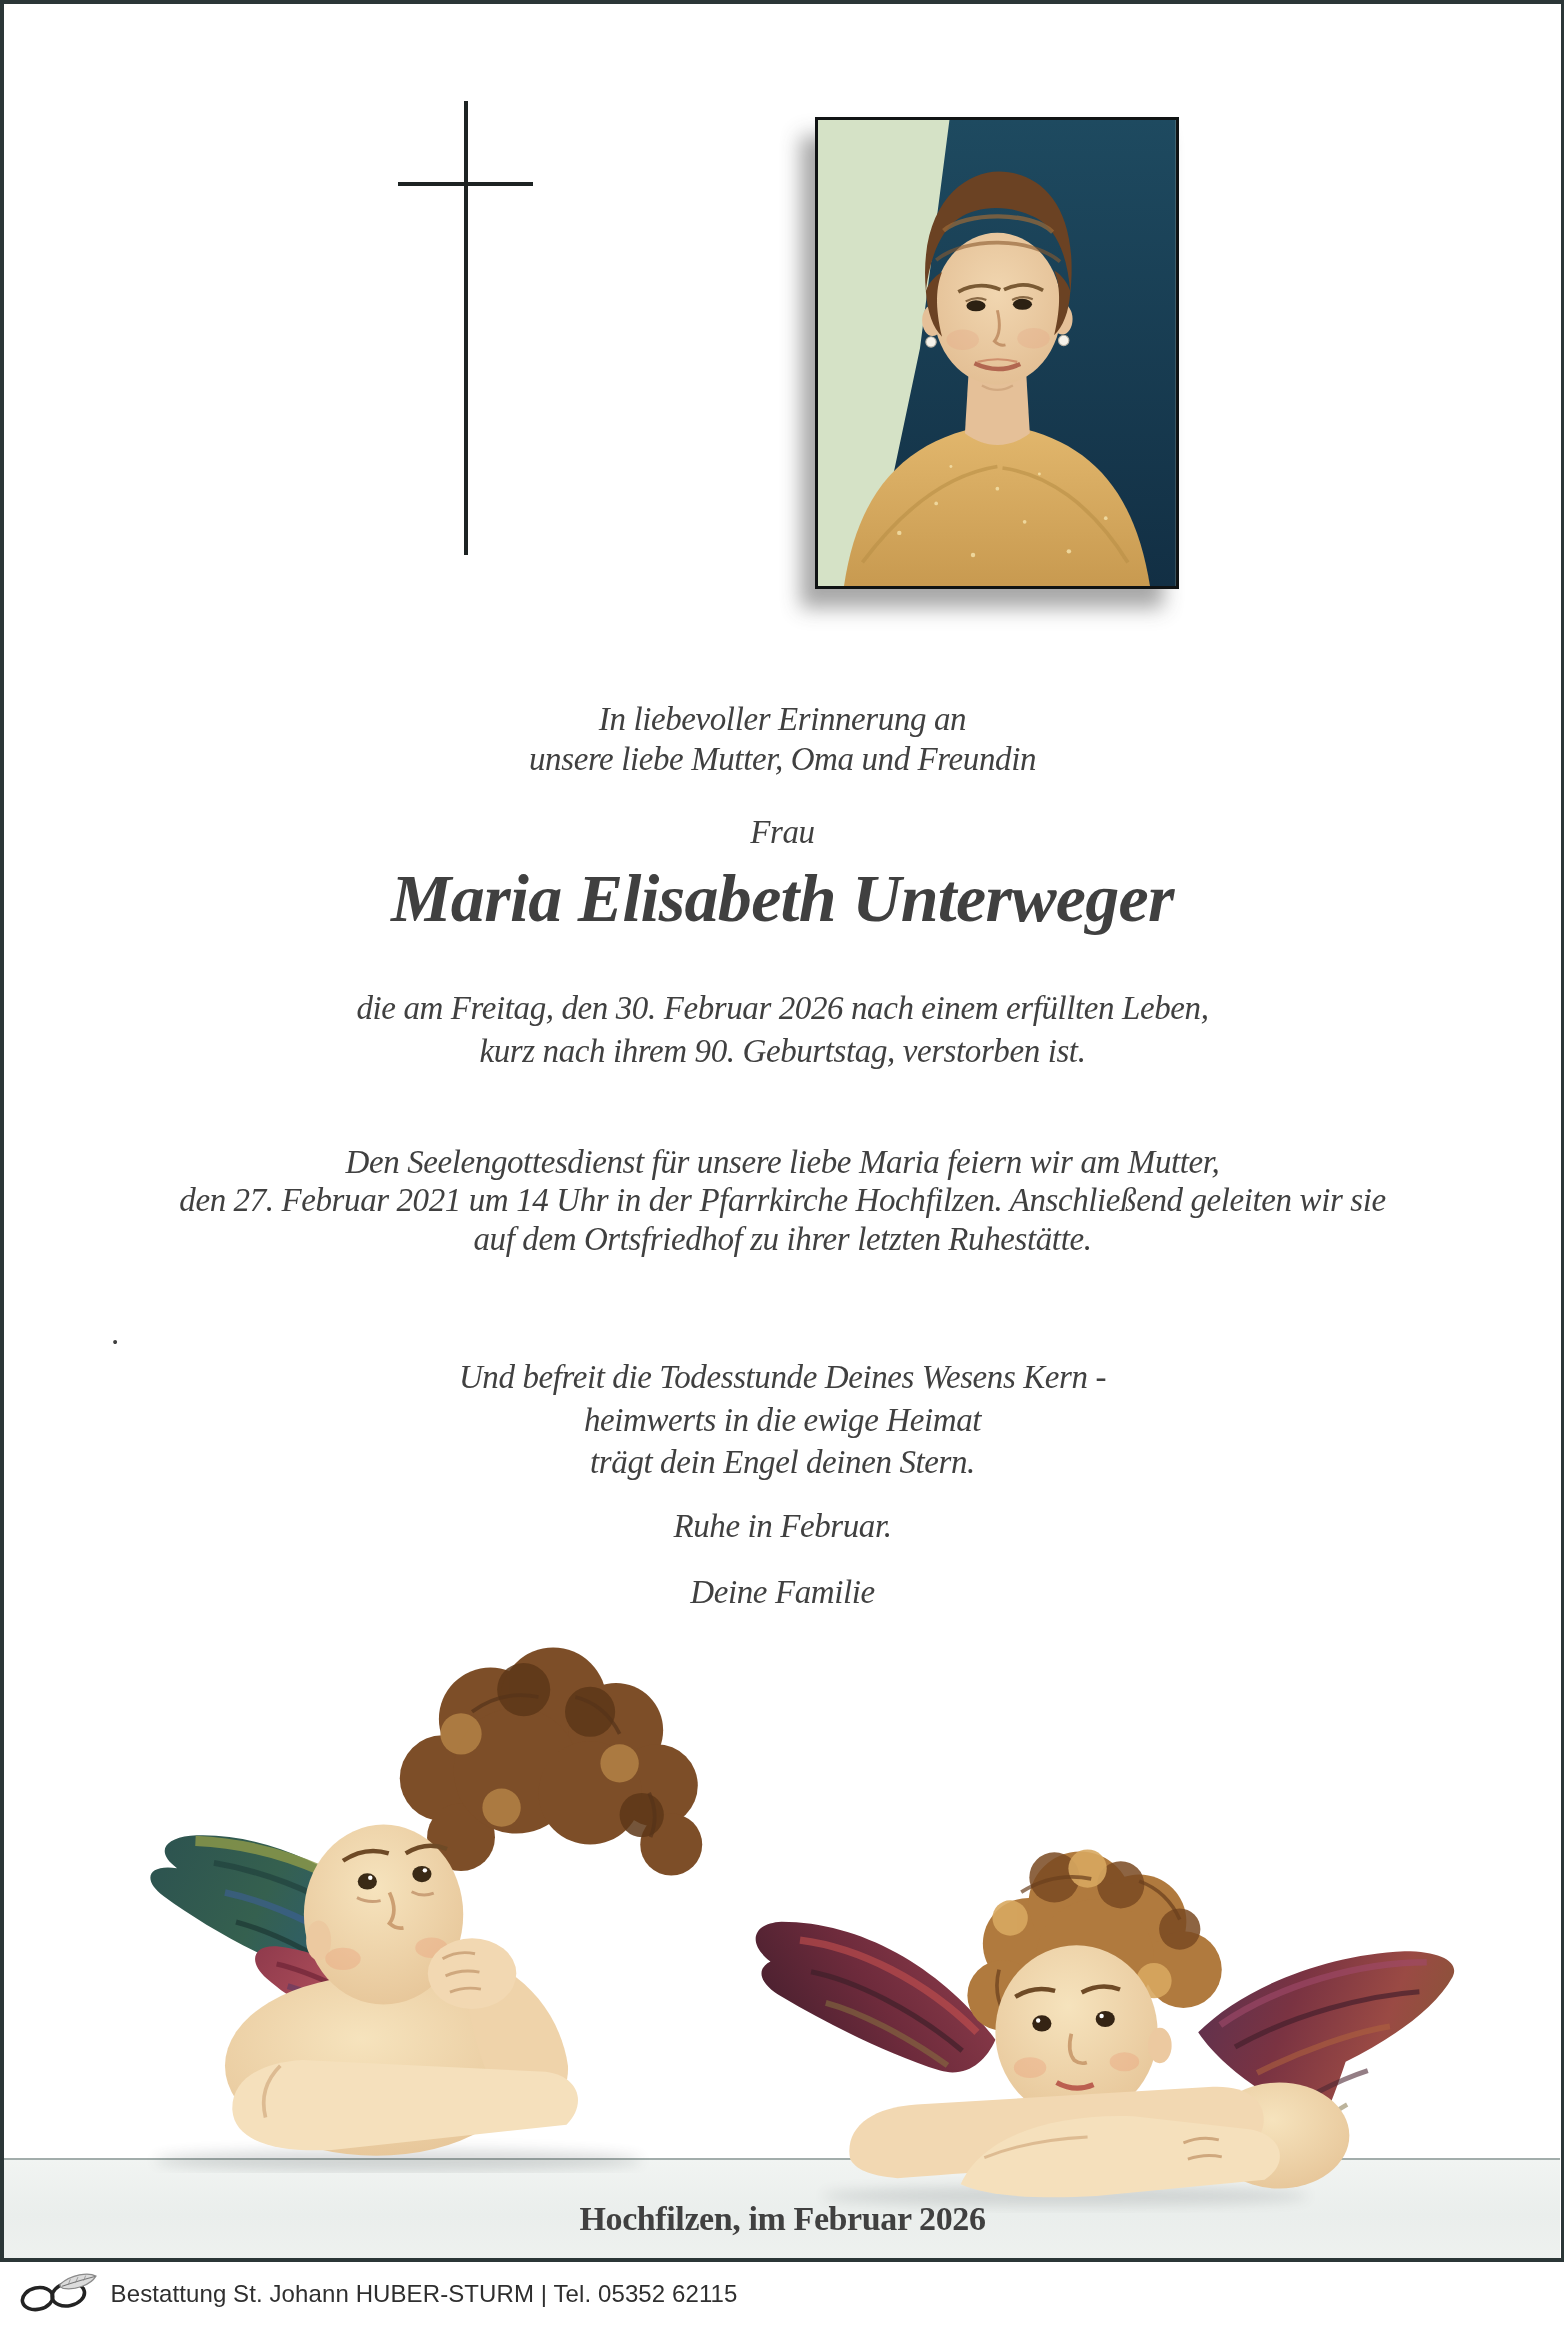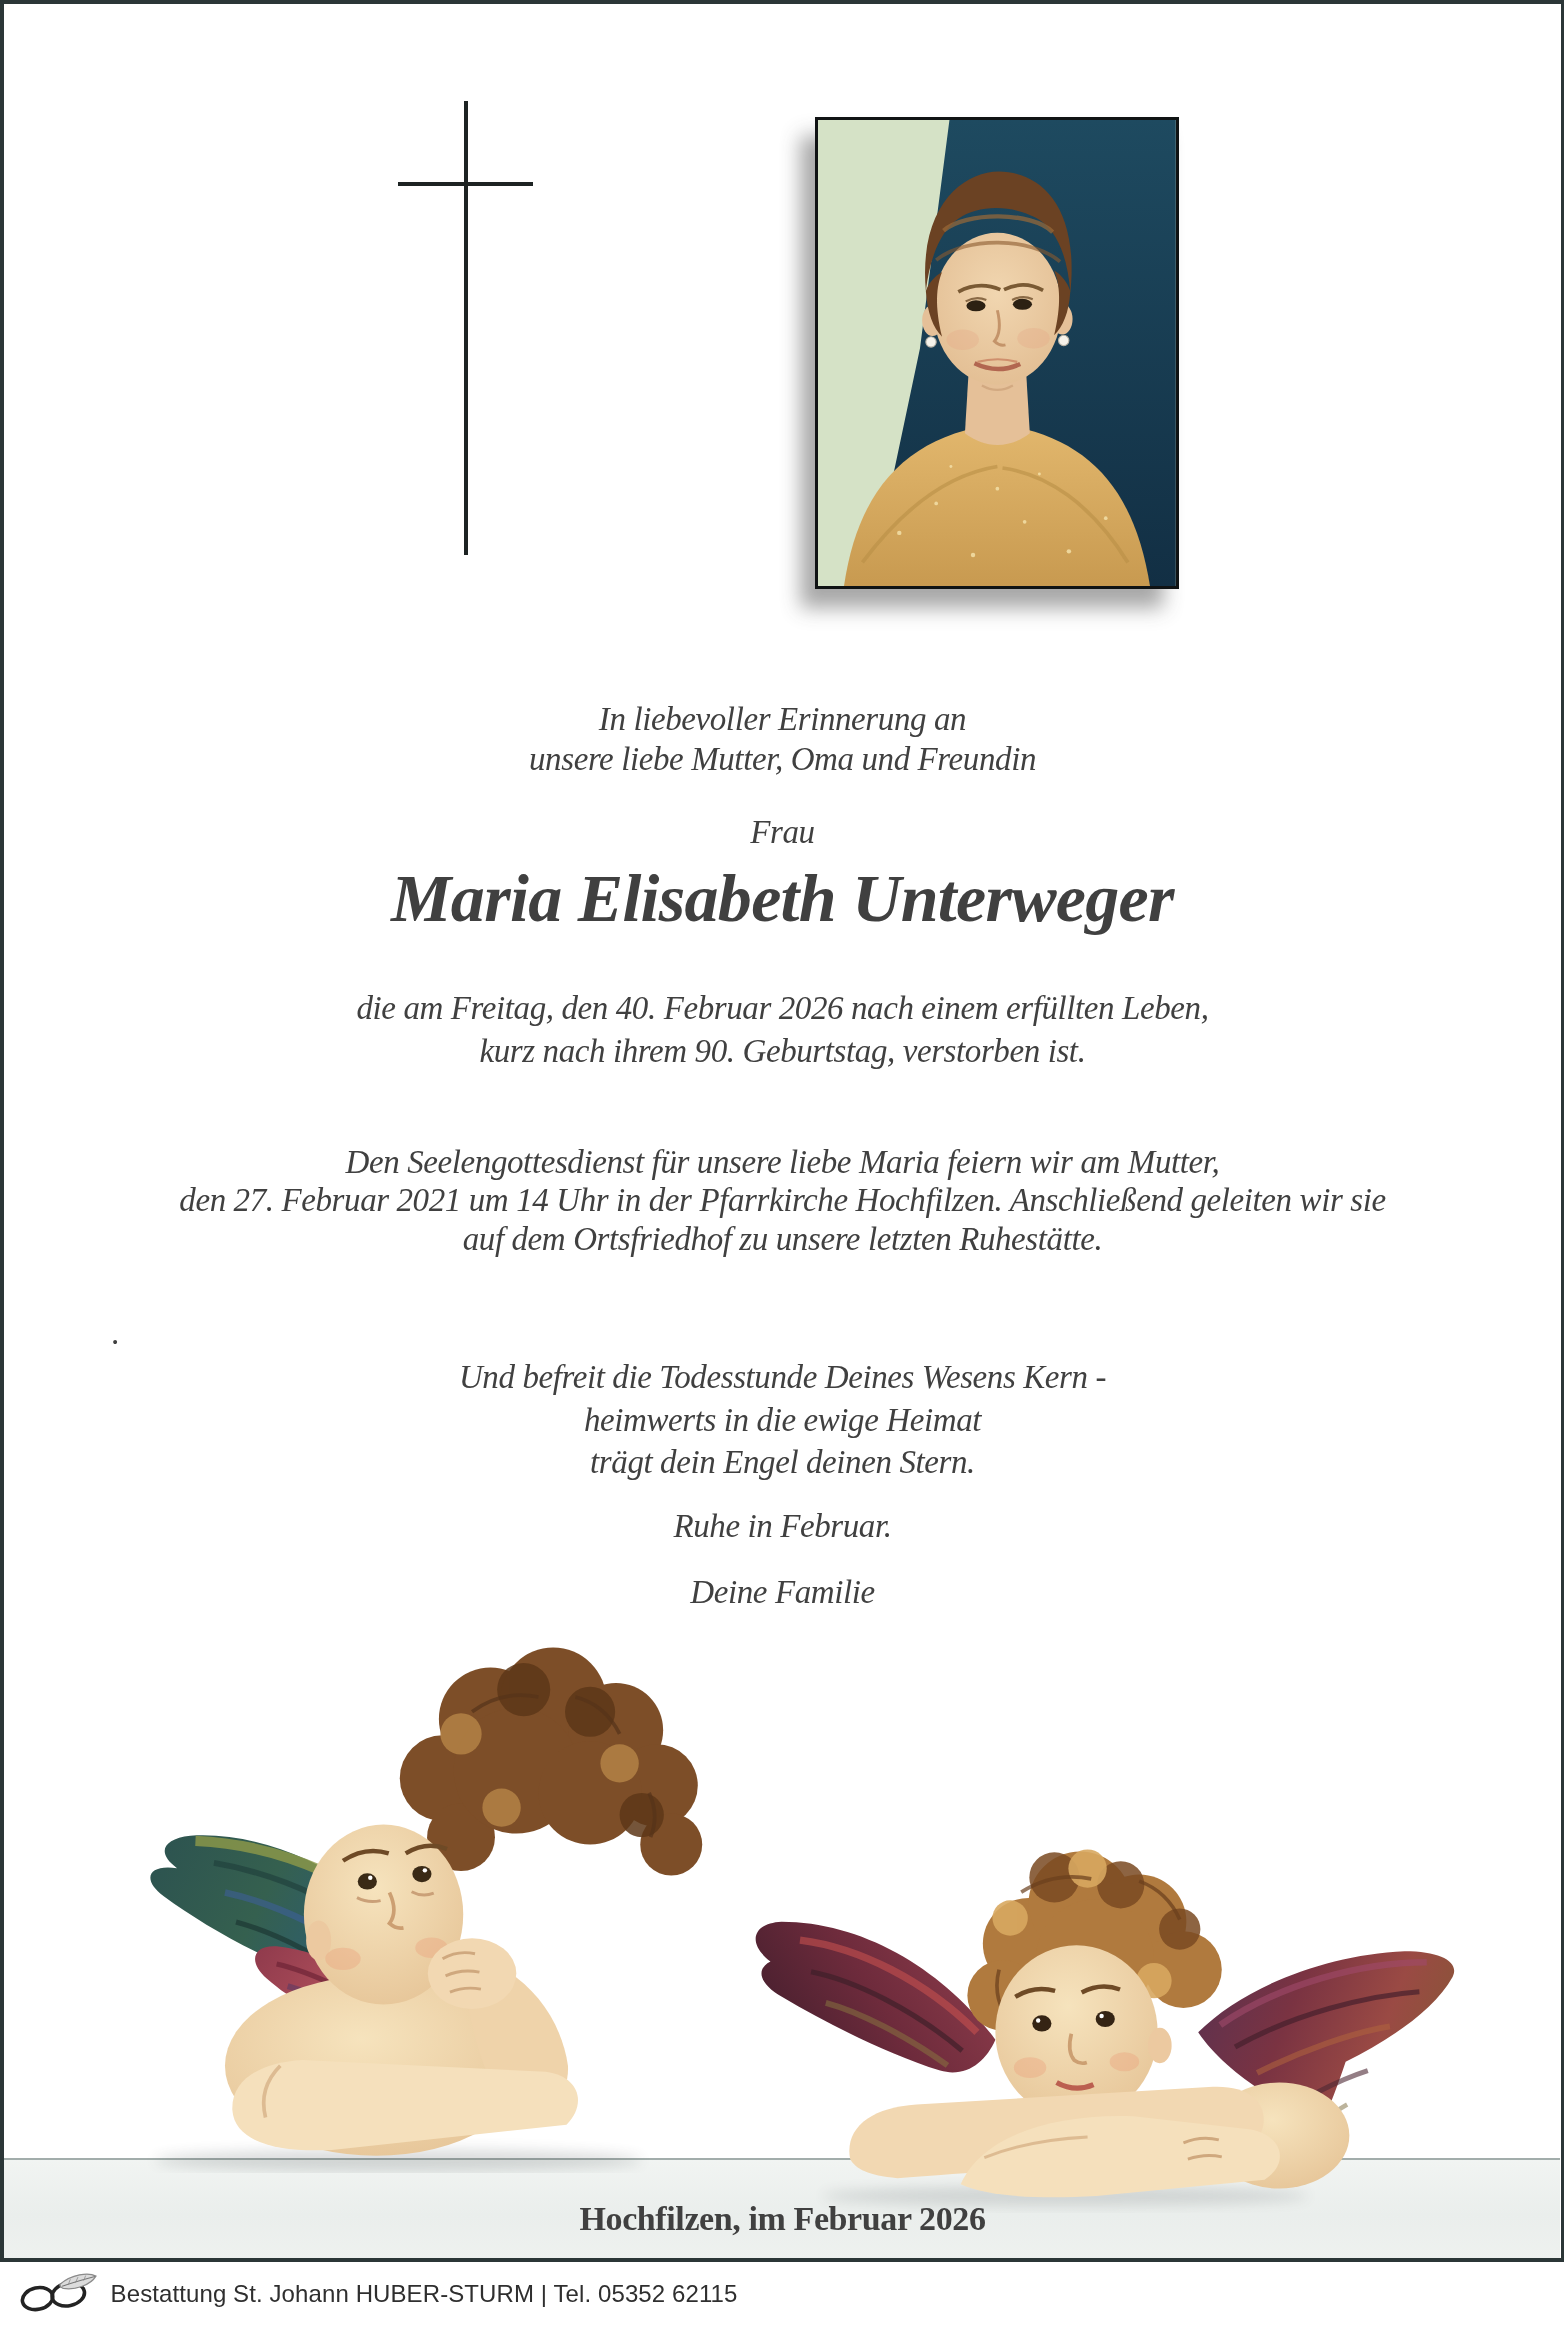--- a/index.html
+++ b/index.html
@@ -115,25 +115,25 @@
     <ellipse cx="196" cy="298" rx="22" ry="14" fill="#e6a887" opacity="0.35"></ellipse>
     <ellipse cx="292" cy="296" rx="22" ry="14" fill="#e6a887" opacity="0.35"></ellipse>
     <path d="M222,360 q21,12 42,0" stroke="#caa078" stroke-width="3" fill="none" opacity="0.7"></path>
   </svg>
 </div>
 
 <div class="abs line" style="top:701px">In liebevoller Erinnerung an</div>
 <div class="abs line" style="top:741px">unsere liebe Mutter, Oma und Freundin</div>
 <div class="abs line" style="top:814px">Frau</div>
 <div class="abs line name-line" style="top:859px">Maria Elisabeth Unterweger</div>
-<div class="abs line" style="top:990px">die am Freitag, den 40. Februar 2026 nach einem erfüllten Leben,</div>
+<div class="abs line" style="top:990px">die am Freitag, den 30. Februar 2026 nach einem erfüllten Leben,</div>
 <div class="abs line" style="top:1033px">kurz nach ihrem 90. Geburtstag, verstorben ist.</div>
 <div class="abs line" style="top:1144px">Den Seelengottesdienst für unsere liebe Maria feiern wir am Mutter,</div>
 <div class="abs line" style="top:1182px">den 27. Februar 2021 um 14 Uhr in der Pfarrkirche Hochfilzen. Anschließend geleiten wir sie</div>
-<div class="abs line" style="top:1221px">auf dem Ortsfriedhof zu unsere letzten Ruhestätte.</div>
+<div class="abs line" style="top:1221px">auf dem Ortsfriedhof zu ihrer letzten Ruhestätte.</div>
 <div class="abs line stray" style="top:1315px">.</div>
 <div class="abs line" style="top:1359px">Und befreit die Todesstunde Deines Wesens Kern -</div>
 <div class="abs line" style="top:1402px">heimwerts in die ewige Heimat</div>
 <div class="abs line" style="top:1444px">trägt dein Engel deinen Stern.</div>
 <div class="abs line" style="top:1508px">Ruhe in Februar.</div>
 <div class="abs line" style="top:1574px">Deine Familie</div>
 
 <div class="abs angel" style="left:59px;top:1623px">
   <svg width="686" height="550" viewBox="0 0 930 745">
     <defs>

